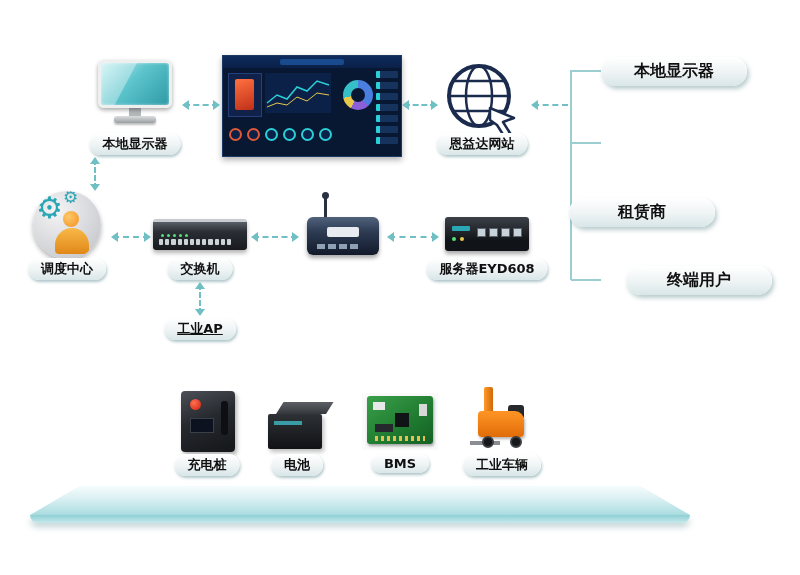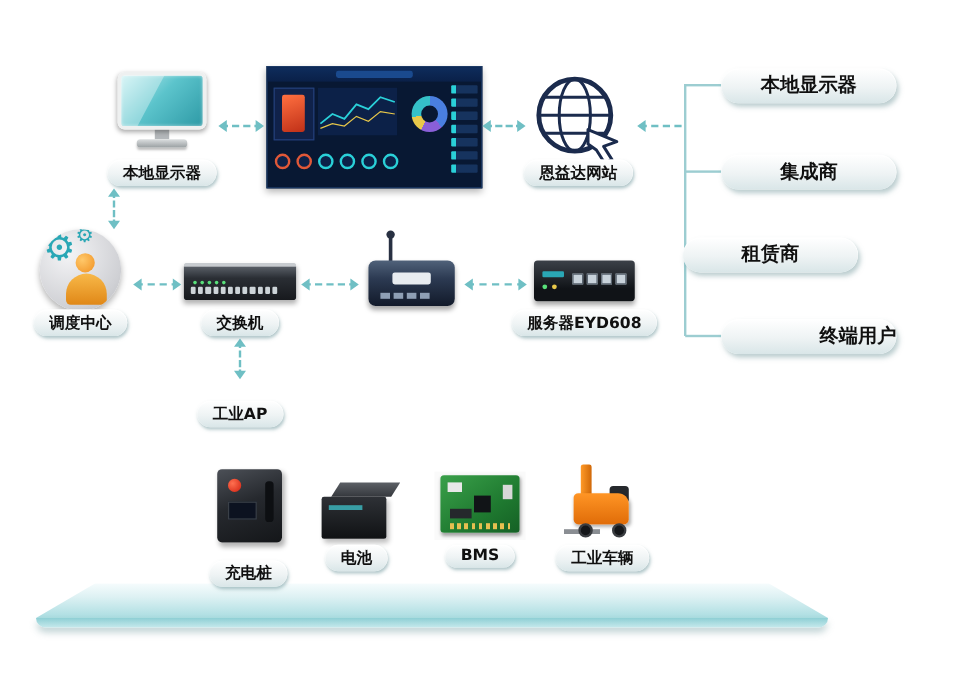--- a/index.html
+++ b/index.html
@@ -259,28 +259,28 @@
     <div class="led"></div>
     <div class="ports">
         <i></i>
         <i></i>
         <i></i>
         <i></i>
       </div>
   </div>
   <div class="pill" style="left:487px; top:258px;">服务器EYD608</div>
 
-  <div class="pill" style="left:200px; top:334px;">工业AP</div>
+  <div class="pill" style="left:200px; top:318px;text-decoration:underline;">工业AP</div>
 
   <div class="charger-icon">
     <div class="btn"></div>
     <div class="scr"></div>
     <div class="slot"></div>
   </div>
-  <div class="pill" style="left:207px; top:454px;margin-top:13px;">充电桩</div>
+  <div class="pill" style="left:207px; top:454px;">充电桩</div>
 
   <div class="battery-icon">
     <div class="bat-top"></div>
     <div class="bat-front"></div>
   </div>
   <div class="pill" style="left:297px; top:454px;">电池</div>
 
   <div class="bms-icon">
     <div class="bms-board">
       <div class="chip"></div>
@@ -296,23 +296,22 @@
     <div class="veh-mast"></div>
     <div class="veh-cab"></div>
     <div class="veh-body"></div>
     <div class="veh-fork"></div>
     <div class="veh-wheel w1"></div>
     <div class="veh-wheel w2"></div>
   </div>
   <div class="pill" style="left:502px; top:454px;">工业车辆</div>
 
   <div class="pill big" style="left:601px; top:57px;">本地显示器</div>
-  <div class="pill big" style="left:601px; top:129px;">集成商</div>
   <div class="pill big" style="left:569px; top:198px;">租赁商</div>
-  <div class="pill big" style="left:601px; top:266px;text-align:right;">终端用户</div>
+  <div class="pill big" style="left:626px; top:266px;">终端用户</div>
 
   <div class="bracket-v"></div>
   <div class="bracket-h" style="top:70px;"></div>
   <div class="bracket-h" style="top:142px;"></div>
   <div class="bracket-h" style="top:211px;"></div>
   <div class="bracket-h" style="top:279px;"></div>
 
   <div class="harrow" style="left:184px; top:104px; width:34px;"></div>
   <div class="harrow" style="left:404px; top:104px; width:32px;"></div>
   <div class="harrow no-right" style="left:533px; top:104px; width:35px;"></div>

